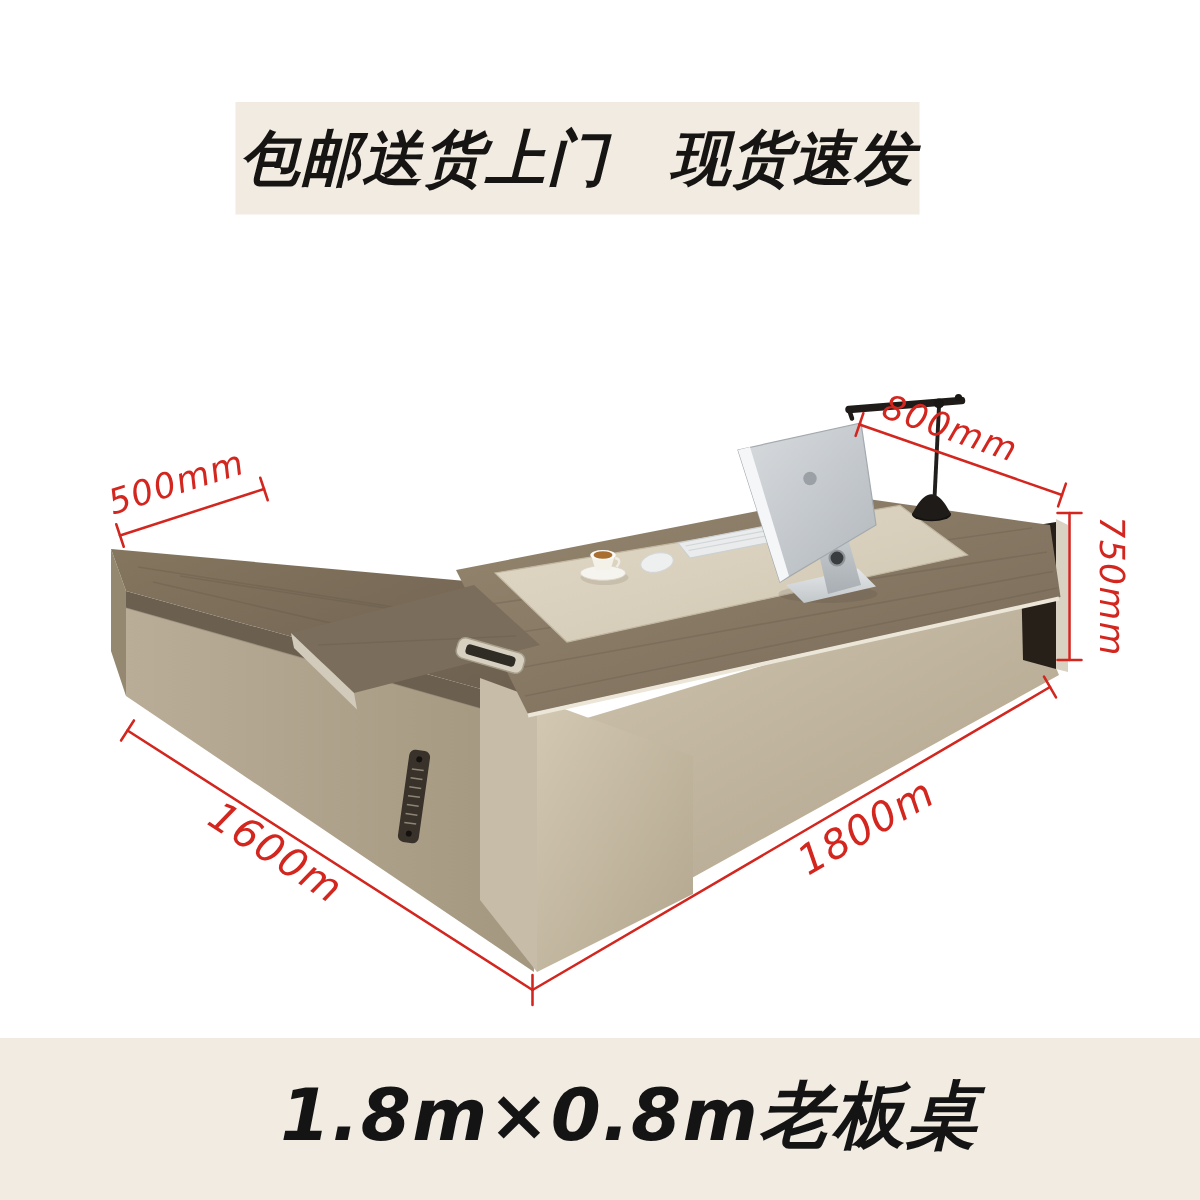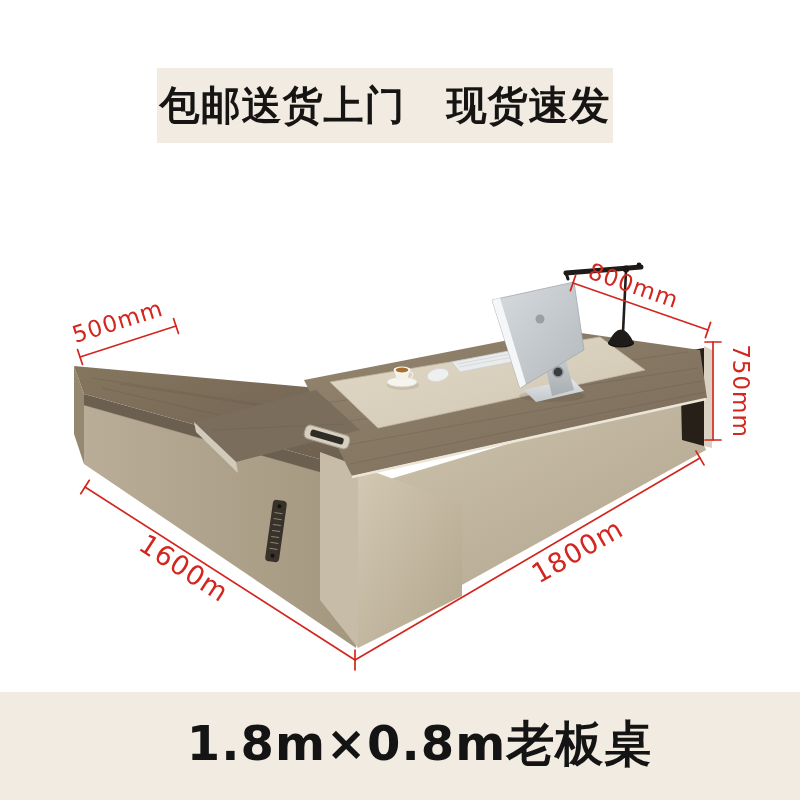--- a/index.html
+++ b/index.html
@@ -1,17 +1,17 @@
 <!DOCTYPE html>
 <html><head>
 <meta charset="utf-8">
 <style>
   html,body{margin:0;padding:0;background:#ffffff;}
   body{width:800px;height:800px;overflow:hidden;font-family:"DejaVu Sans","Liberation Sans",sans-serif;}
-  .stage{position:relative;width:800px;height:800px;background:#ffffff;}
+  .stage{position:relative;width:800px;height:800px;background:#ffffff;font-style:italic;}
   .banner{
     position:absolute;left:157px;top:68px;width:456px;height:75px;
     background:#f1ebe1;display:flex;align-items:center;justify-content:center;
   }
   .banner span{
     font-size:40px;font-weight:bold;color:#161513;letter-spacing:1px;white-space:nowrap;
   }
   .caption{
     position:absolute;left:0;top:692px;width:800px;height:108px;
     background:#f1ebe1;display:flex;align-items:center;justify-content:center;padding-left:20px;

